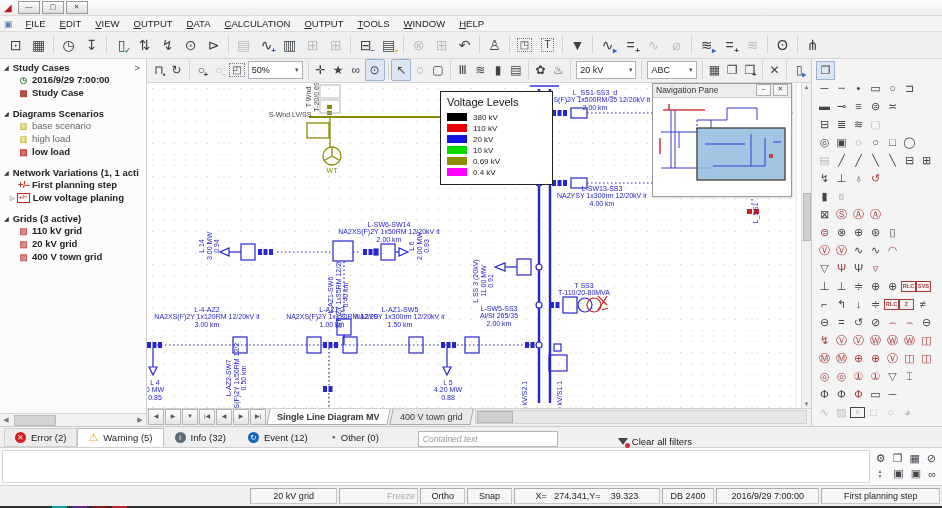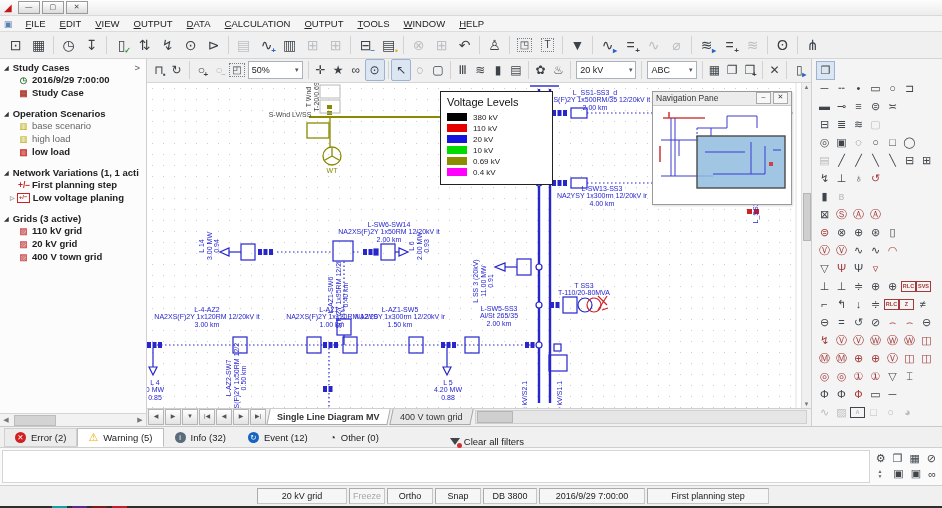--- a/index.html
+++ b/index.html
@@ -53,21 +53,21 @@
   
   .dlabel{position:absolute;font-size:7px;line-height:7.6px;color:#2424d0;text-align:center;white-space:pre;transform:translateX(-50%);z-index:2;}
   .dlabel.v{transform:translate(-50%,-50%) rotate(-90deg);}
   
   #legend{position:absolute;left:293px;top:8px;width:113px;background:#fff;border:1px solid #222;z-index:3;padding:4px 6px 5px 6px;box-sizing:border-box;}
   #legend .ltitle{font-size:11px;color:#111;margin-bottom:5px;}
   .lrow{display:flex;align-items:center;margin-bottom:2px;}
   .lrow .sw{width:20px;height:8px;margin-right:6px;}
   .lrow .lt{font-size:8px;color:#222;}
   
-  #navpane{position:absolute;left:505px;top:8px;width:138px;height:112px;background:#fff;border:1px solid #9a9a9a;z-index:4;box-shadow:1px 1px 2px rgba(0,0,0,.15);}
+  #navpane{position:absolute;left:505px;top:0px;width:138px;height:112px;background:#fff;border:1px solid #9a9a9a;z-index:4;box-shadow:1px 1px 2px rgba(0,0,0,.15);}
   #navpane .nhead{height:13px;background:#ececec;border-bottom:1px solid #c9c9c9;display:flex;align-items:center;font-size:8.5px;padding:0 3px;color:#333;}
   #navpane .nbtn{width:13px;height:10px;border:1px solid #aaa;background:#f7f7f7;font-size:7px;line-height:8px;text-align:center;margin-left:2px;color:#444;}
   
   #tabbar{height:18px;background:#f0f0f0;border-top:1px solid #cfcfcf;display:flex;align-items:center;}
   .vcr{width:14px;height:14px;border:1px solid #b5b5b5;background:linear-gradient(#fff,#e3e3e3);font-size:6px;text-align:center;line-height:13px;color:#555;margin-left:1px;}
   .ctab{height:15px;display:flex;align-items:center;padding:0 8px;font-size:9px;border:1px solid #a9a9a9;border-top:none;background:#e8e8e8;transform:skewX(-12deg);margin-left:2px;color:#333;}
   .ctab>span{transform:skewX(12deg);}
   .ctab.active{background:#fff;font-weight:bold;}
   #tabbar .htrack{flex:1;height:12px;margin:0 4px;background:#e6e6e6;border:1px solid #d0d0d0;position:relative;}
   #tabbar .hthumb{position:absolute;left:1px;top:0px;height:10px;width:34px;background:#cfcfcf;border:1px solid #b5b5b5;}
@@ -267,21 +267,21 @@
             <span>2016/9/29 7:00:00</span>
           </div>
           <div class="titem bold">
             <span class="tic" style="color: rgb(176, 58, 46);">▦</span>
             <span>Study Case</span>
           </div>
         </div>
         <div class="tsec">
           <div class="thead">
             <span class="exp">◢</span>
-            <span>Operation Scenarios</span>
+            <span>Diagrams Scenarios</span>
           </div>
           <div class="titem muted">
             <span class="tic" style="color: rgb(183, 164, 0);">▥</span>
             <span>base scenario</span>
           </div>
           <div class="titem muted">
             <span class="tic" style="color: rgb(183, 164, 0);">▥</span>
             <span>high load</span>
           </div>
           <div class="titem bold">
@@ -862,20 +862,21 @@
         <span>Info (32)</span>
       </div>
       <div class="otab">
         <span class="cicon" style="background: rgb(21, 101, 192);">↻</span>
         <span>Event (12)</span>
       </div>
       <div class="otab">
         <span class="oclock">◔</span>
         <span>Other (0)</span>
       </div>
+      <div class="filterbox">Contained text</div>
       <div class="clearf">
         <span class="funnel">
           <span class="no"></span>
         </span>
         <span>Clear all filters</span>
       </div>
       <div class="oicons"></div>
     </div>
   <div id="outbody">
     <div id="outlist"></div>
@@ -892,24 +893,25 @@
         <span class="oic">▣</span>
         <span class="oic">∞</span>
       </div>
     </div>
   </div>
 </div>
 
 <div id="statusbar">
   <span class="spacer"></span>
 <span class="sseg" style="width: 88px;">20 kV grid</span>
-    <span class="sseg muted" style="width: 34px;">Freeze</span>
+    <span class="sseg muted" style="width: 34px; padding-left: 44px;">Freeze</span>
     <span class="sseg" style="width: 44px;">Ortho</span>
     <span class="sseg" style="width: 44px;">Snap</span>
-    <span class="sseg" style="width: 52px;">DB 3800</span>
+    <span class="sseg" style="width: 148px;">X=   274.341,Y=    39.323</span>
+    <span class="sseg" style="width: 52px;">DB 2400</span>
     <span class="sseg" style="width: 104px;">2016/9/29 7:00:00</span>
     <span class="sseg" style="width: 120px;">First planning step</span>
   </div>
 
 <div id="taskbar">
   <span class="tile" style="background:#14a0a0;margin-left:52px"></span>
   <span class="tile" style="background:#5b2a86"></span>
   <span class="tile" style="background:#7b1c1c"></span>
   <span class="tile" style="background:#c0202a"></span>
 </div>

